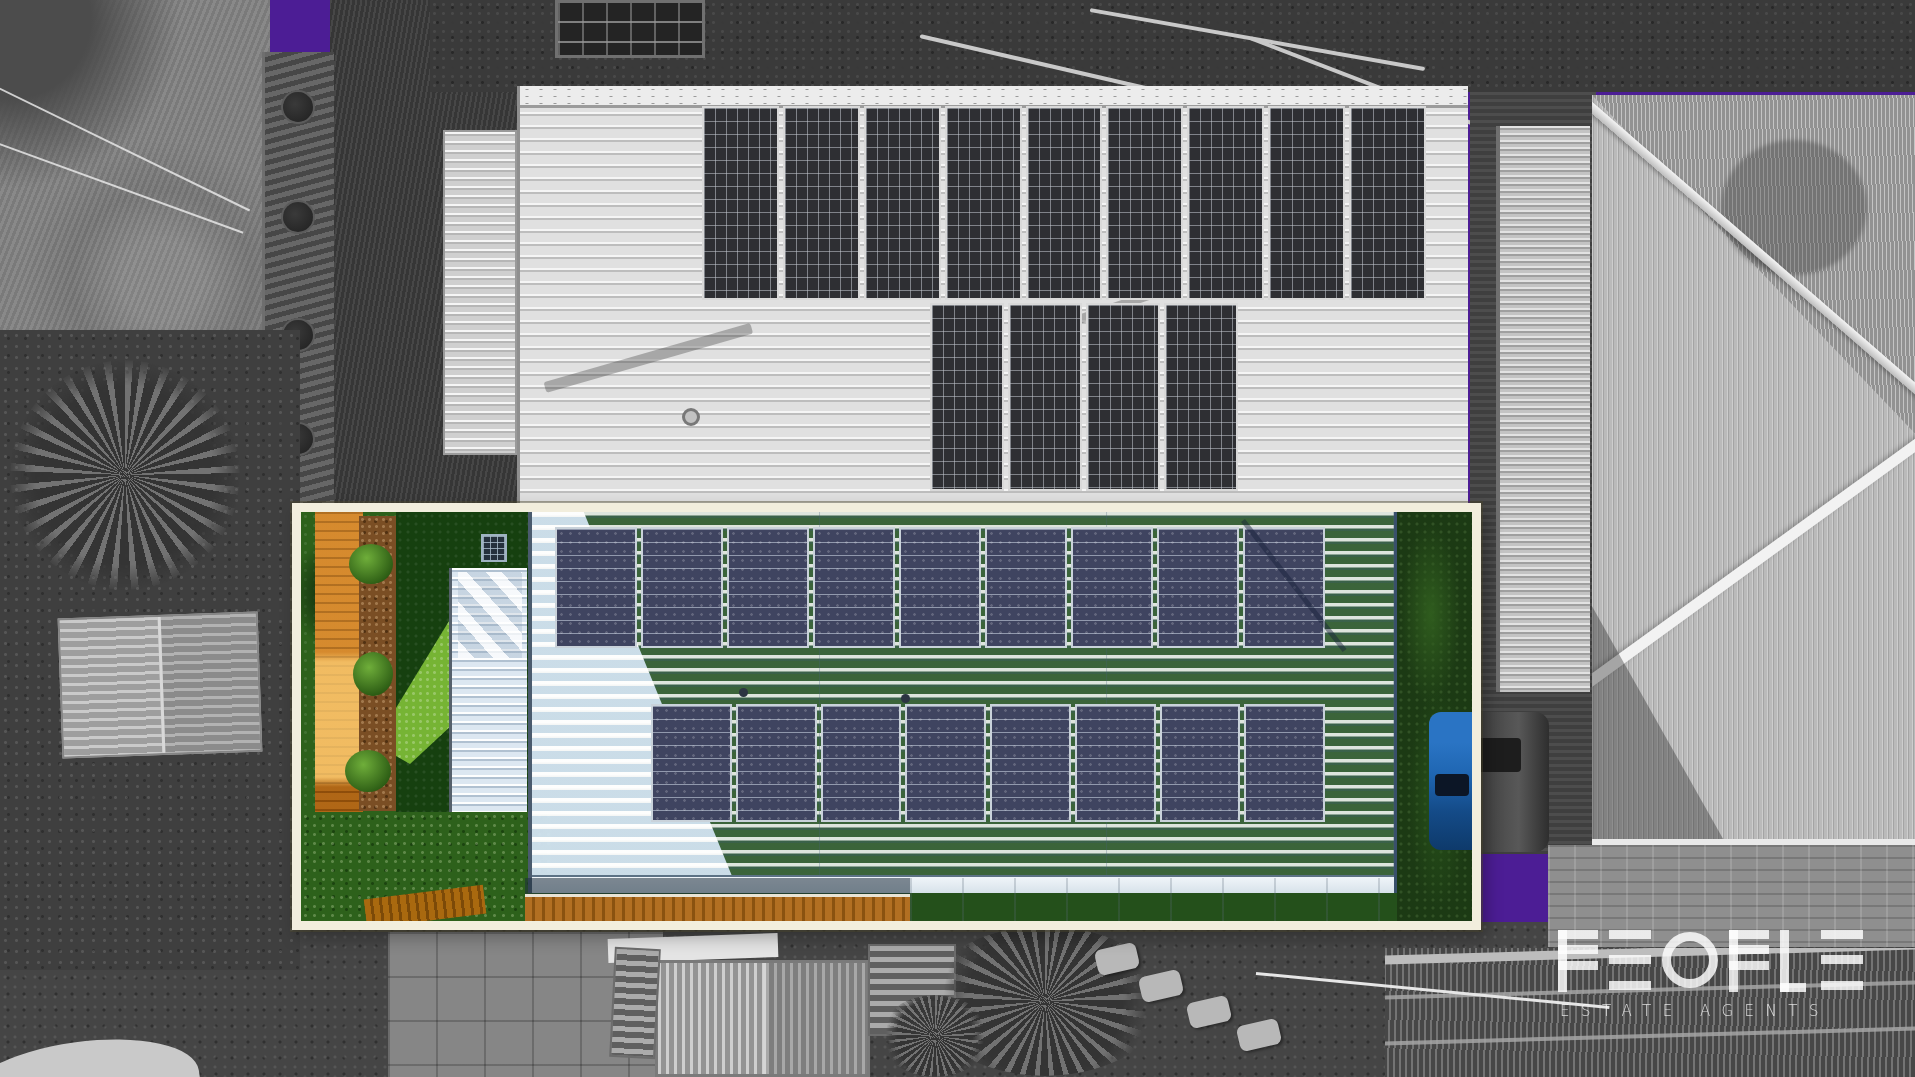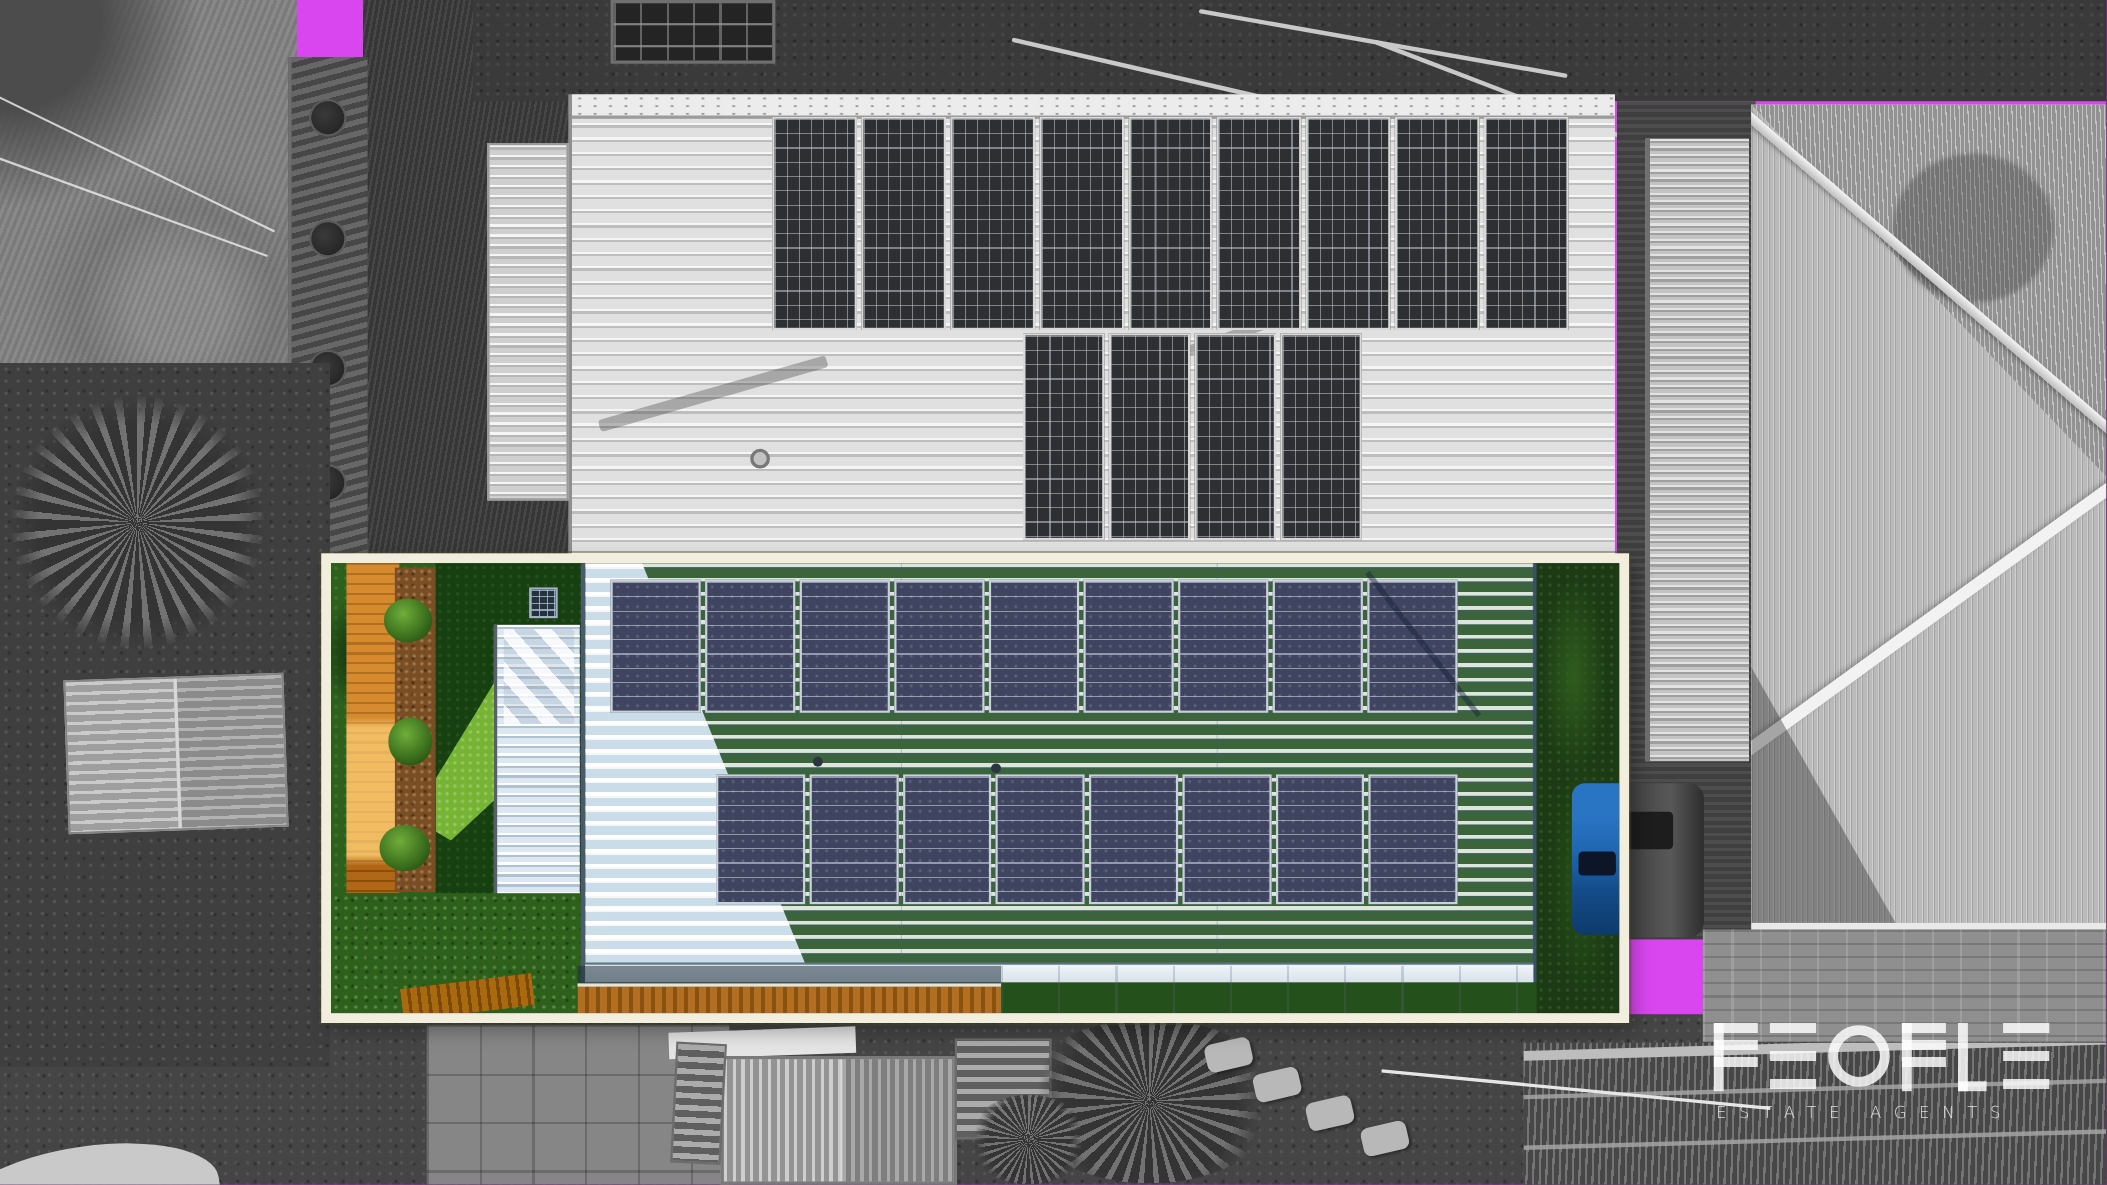--- a/index.html
+++ b/index.html
@@ -1,16 +1,16 @@
 <!DOCTYPE html>
 <html style="--highlight_border: #f2eedd; --roof_blue: #aecbe2; --panel_blue: #3f4460; --panel_frame: #c9d2da; --lawn_green: #76b434; --fence_orange: #c8791f; --mulch_brown: #7a4e24; --hedge_green: #1c3a14; --shrub_green: #2d611b; --car_blue: #1f66b2; --watermark_white: rgba(255,255,255,0.82);"><head>
 <meta charset="utf-8">
 <style>
   html,body{margin:0;padding:0;background:#222;font-family:"DejaVu Sans",sans-serif;}
-  .photo{position:relative;width:1915px;height:1077px;overflow:hidden;background:#d946ef;}
+  .photo{position:relative;width:1915px;height:1077px;overflow:hidden;background:#4c1d95;}
   .photo *{position:absolute;box-sizing:border-box;}
 
   
   .lawn-left{left:0;top:0;width:270px;height:935px;
     background:
       radial-gradient(circle at 4% 2%, #4c4c4c 0 80px, rgba(76,76,76,0) 170px),
       radial-gradient(circle at 60% 30%, rgba(255,255,255,.06) 0 40px, rgba(0,0,0,.08) 90px, rgba(0,0,0,0) 140px),
       repeating-linear-gradient(112deg, rgba(255,255,255,.05) 0 3px, rgba(0,0,0,.07) 3px 6px);
     background-color:#838383;}
   .side-yard{left:330px;top:0;width:192px;height:505px;background:#3d3d3d;

